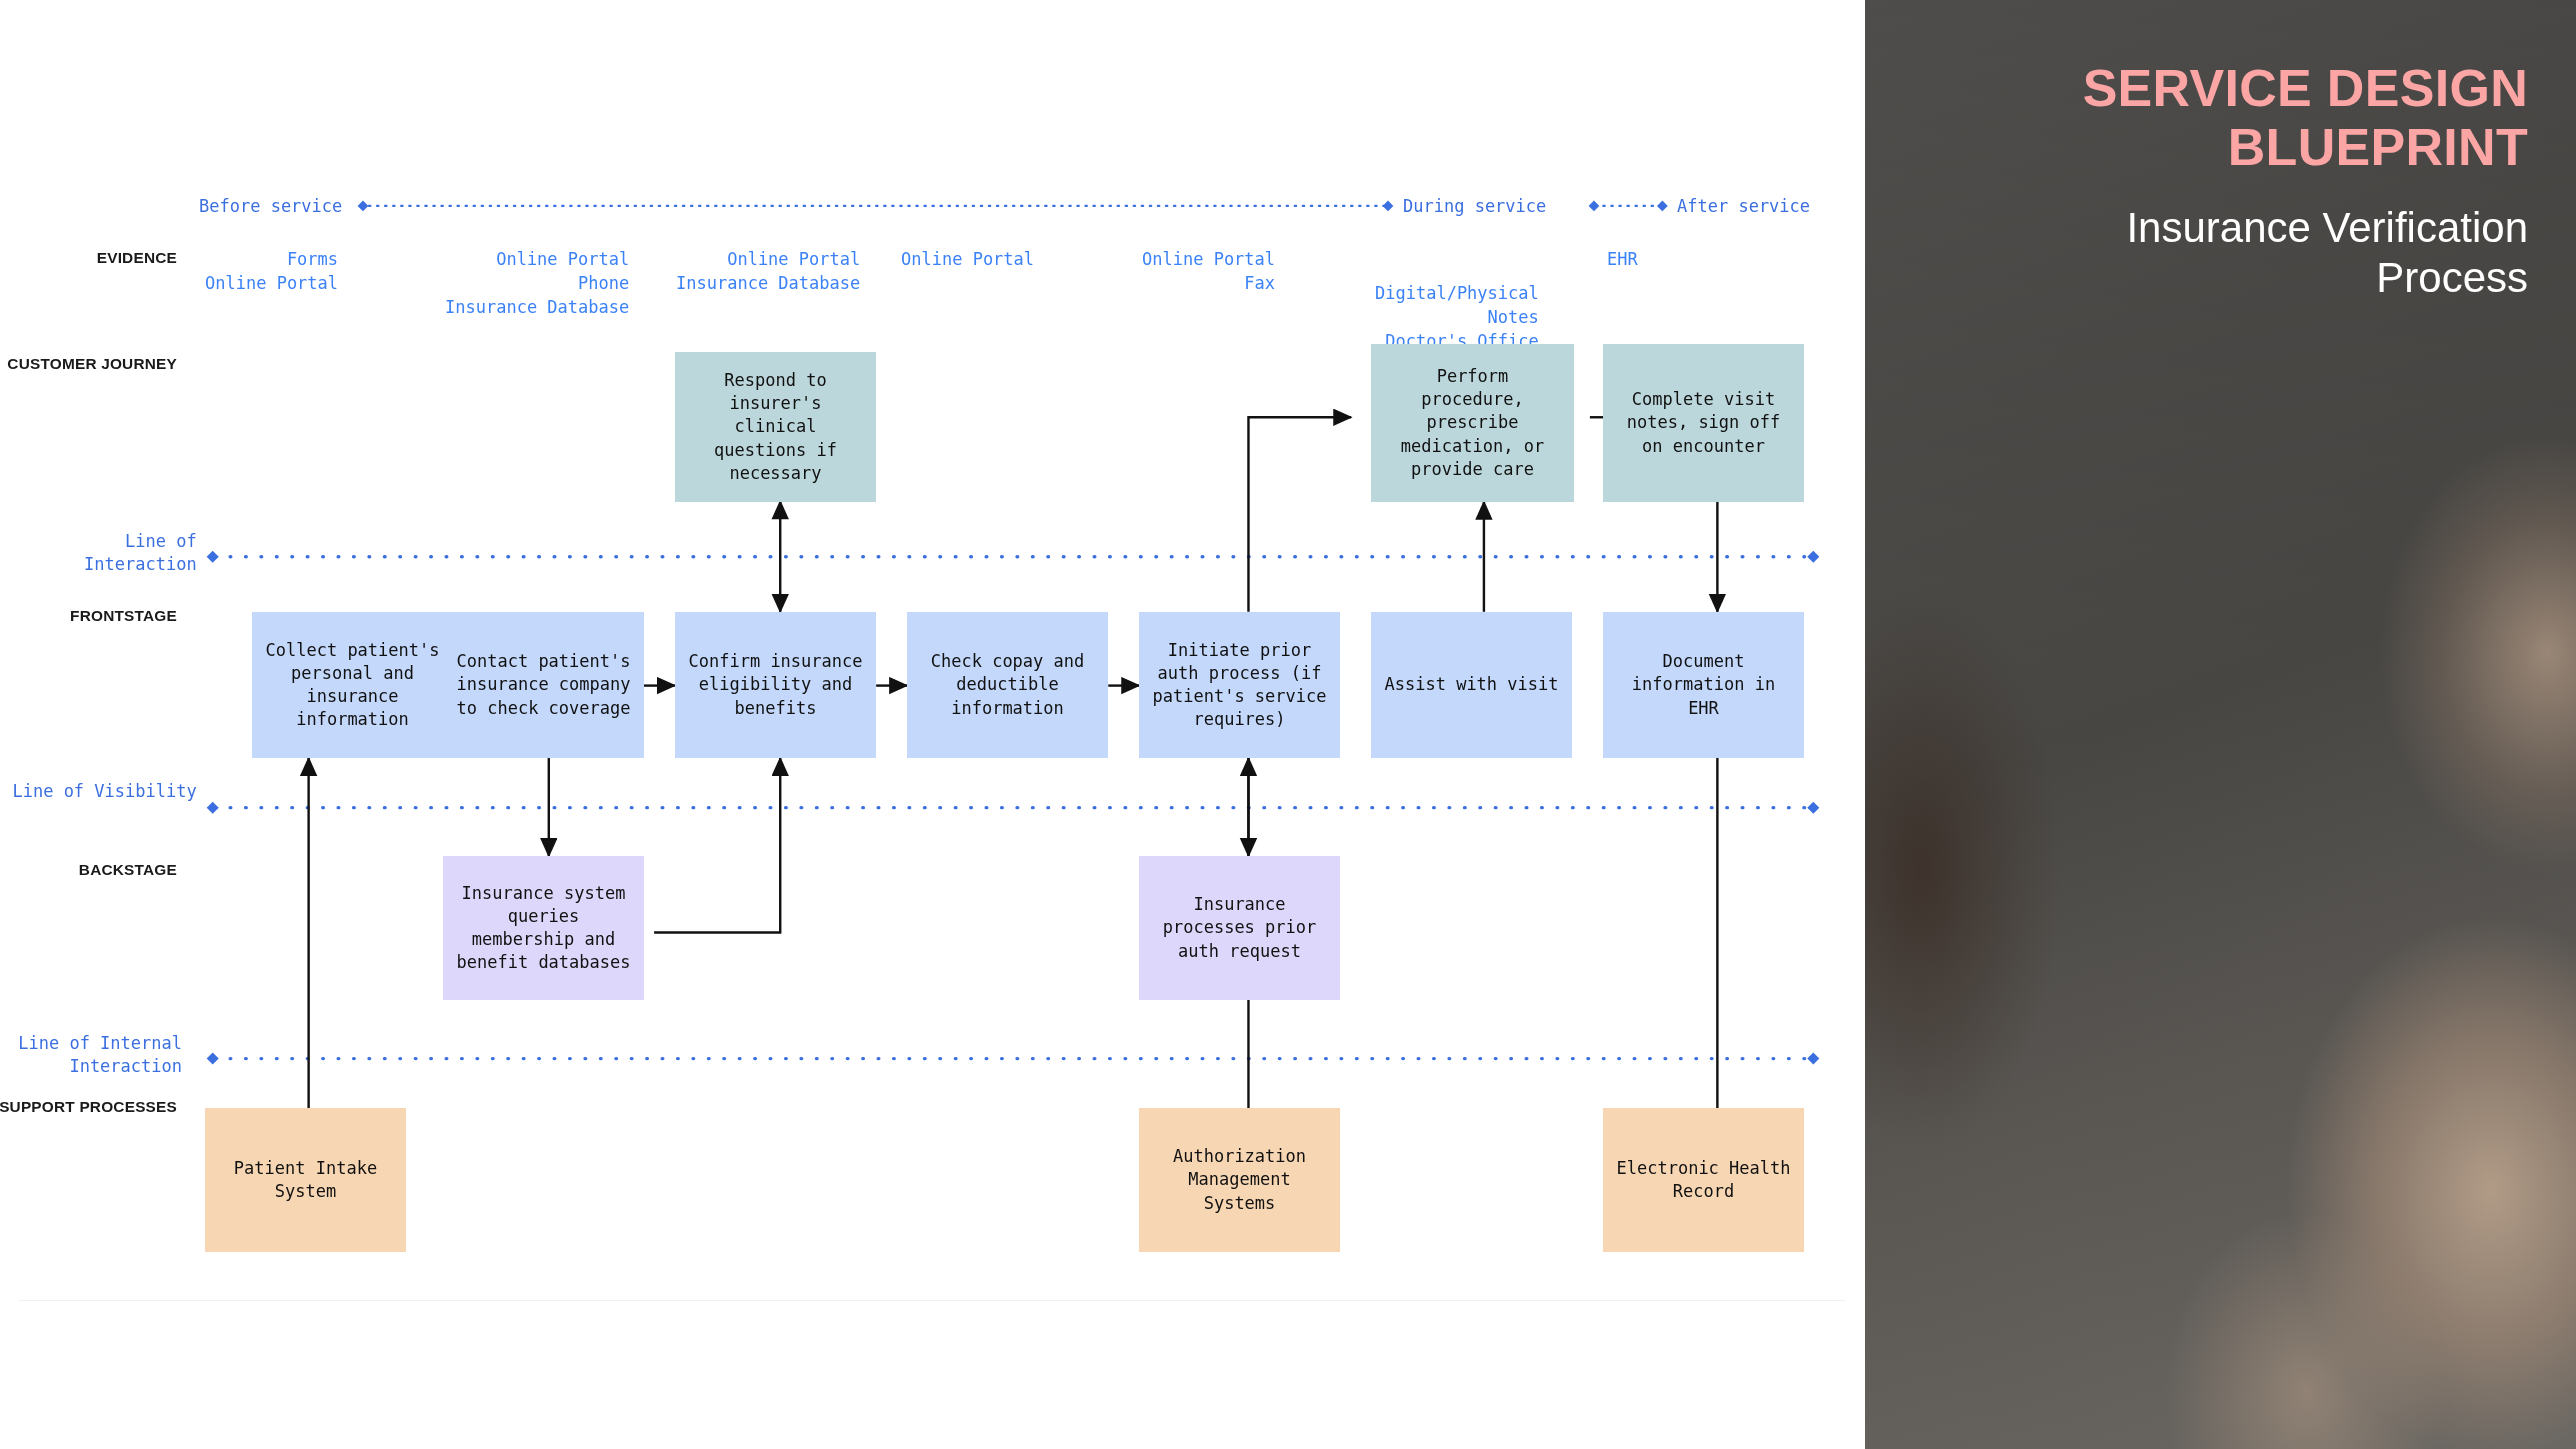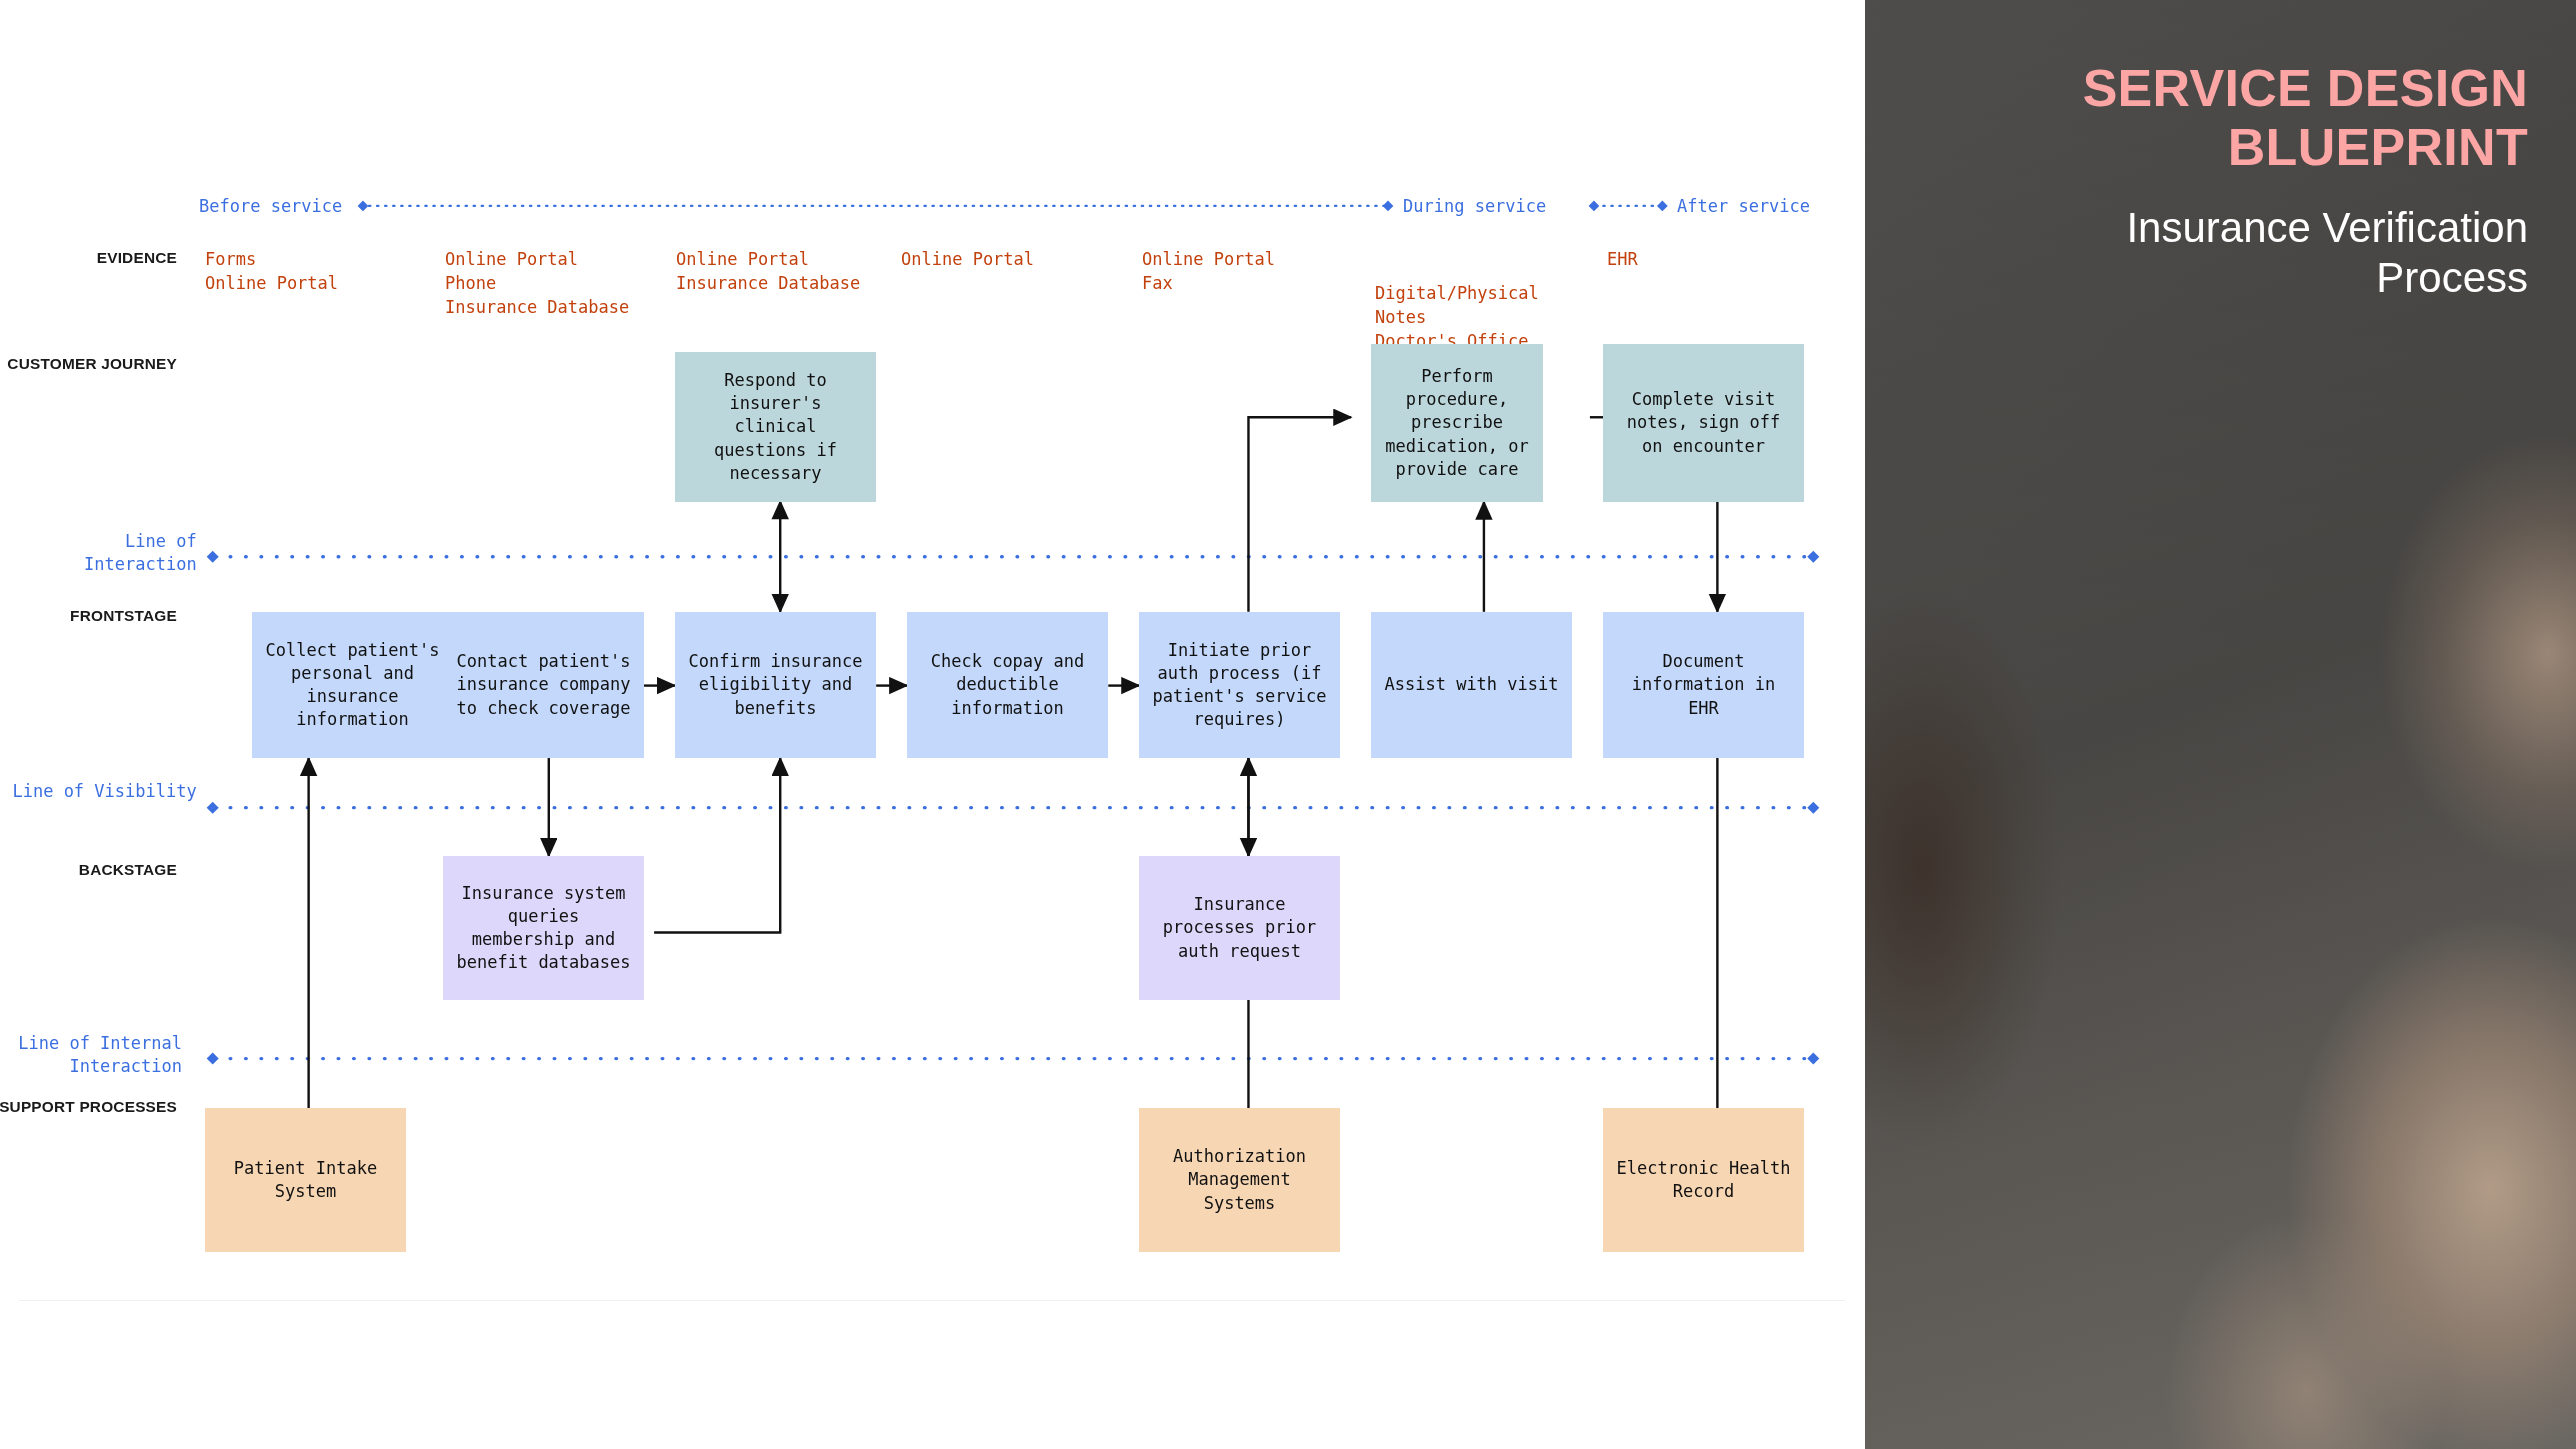--- a/index.html
+++ b/index.html
@@ -54,23 +54,24 @@
     font-size: 17px;
     color: #3b6fe0;
     white-space: nowrap;
   }
 
   
   .evidence-col {
     position: absolute;
     font-family: "DejaVu Sans Mono", "Liberation Mono", monospace;
     font-size: 17px;
-    color: #c2410c;
+    color: #3b82f6;
     line-height: 1.42;
     white-space: pre-line;
+    text-align: right;
   }
 
   
   .node {
     position: absolute;
     display: flex; align-items: center; justify-content: center;
     text-align: center;
     font-family: "DejaVu Sans Mono", "Liberation Mono", monospace;
     font-size: 17px;
     line-height: 1.36;
@@ -240,21 +241,21 @@
     <div class="evidence-col" style="left:1375px; top:247px;margin-top:34px;">Digital/Physical
 Notes
 Doctor's Office</div>
     <div class="evidence-col" style="left:1607px; top:247px;">EHR</div>
 
     <div class="node journey" style="left:675px; top:352px; width:201px; height:150px;">Respond to
 insurer's
 clinical
 questions if
 necessary</div>
-    <div class="node journey" style="left:1371px; top:344px; width:172px; height:158px;">Perform
+    <div class="node journey" style="left:1371px; top:344px; width:203px; height:158px;">Perform
 procedure,
 prescribe
 medication, or
 provide care</div>
     <div class="node journey" style="left:1603px; top:344px; width:201px; height:158px;">Complete visit
 notes, sign off
 on encounter</div>
 
     <div class="node front" style="left:205px; top:612px; width:201px; height:146px;margin-left:47px;">Collect patient's
 personal and

